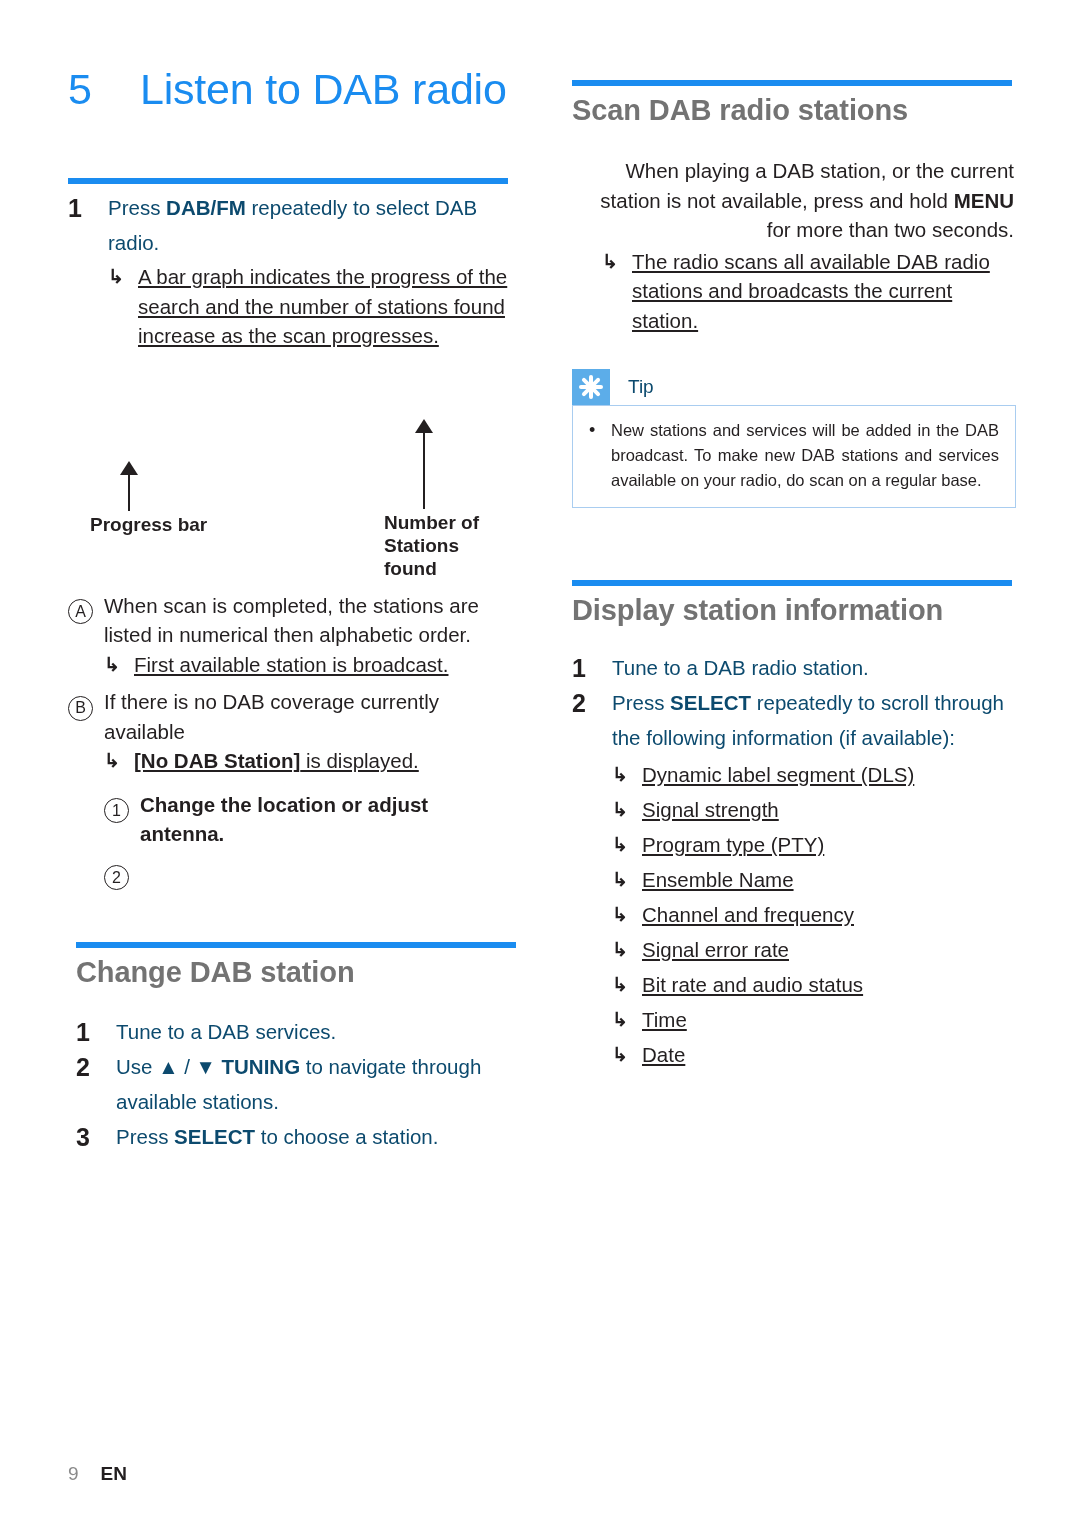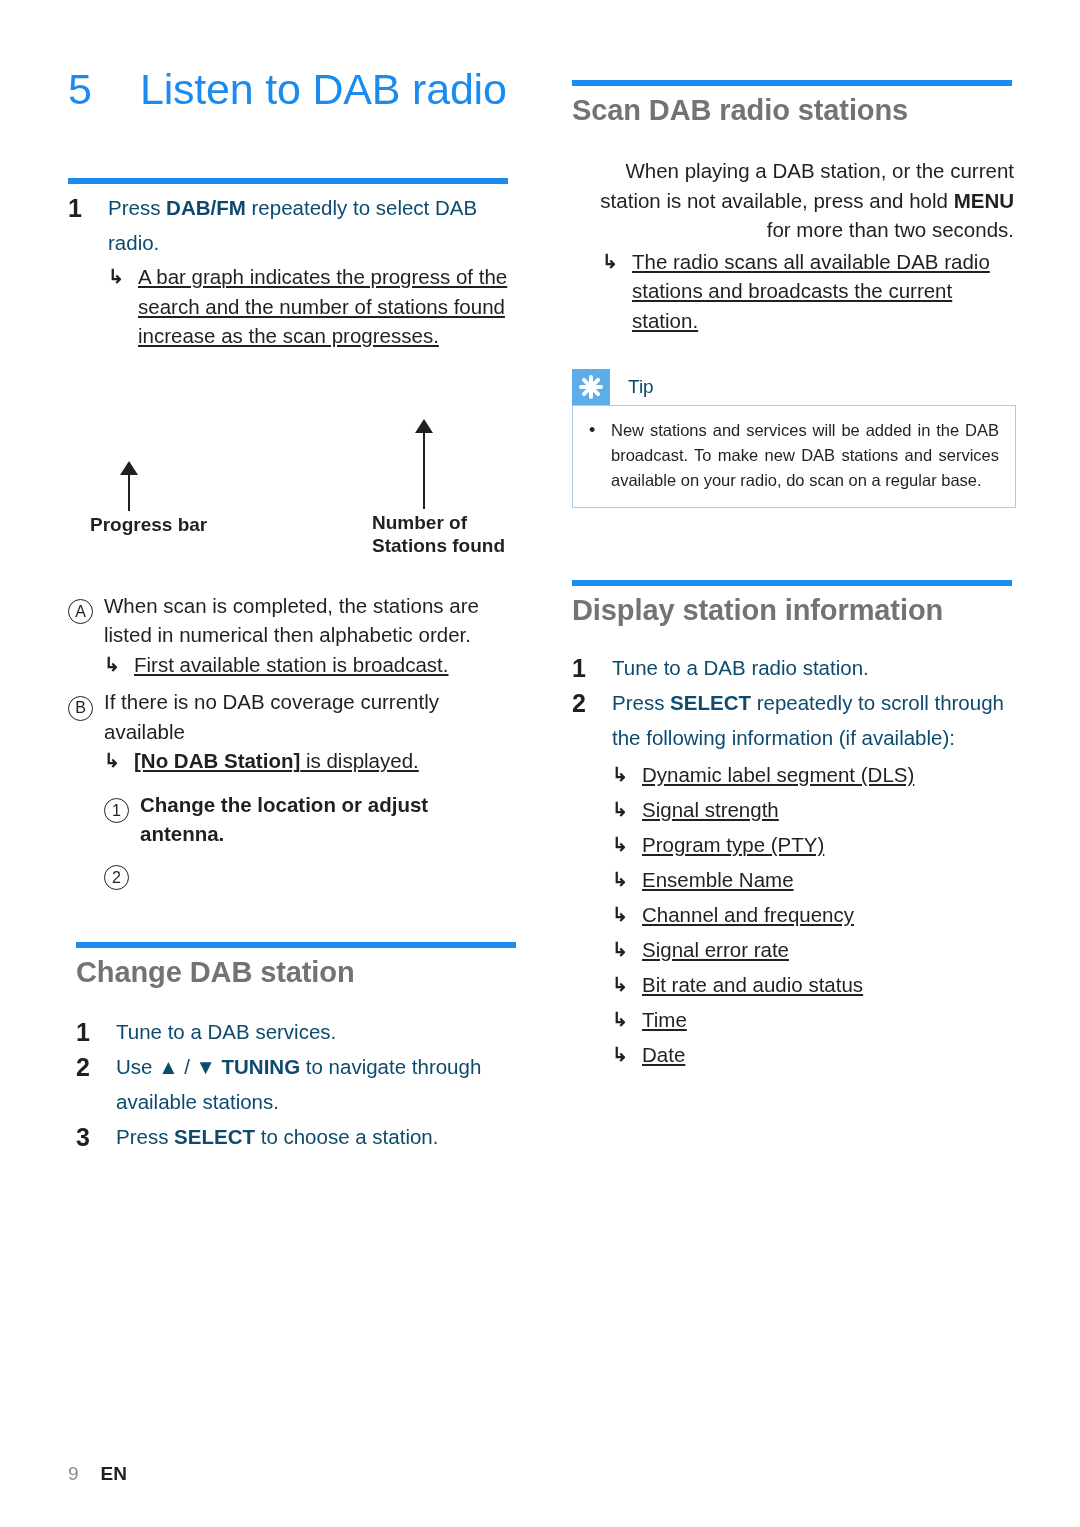--- a/index.html
+++ b/index.html
@@ -345,21 +345,21 @@
       </div>
 
       <div class="lcd-wrap">
 
         <div class="ann-arrowhead" style="left:52px; top:88px;"></div>
         <div class="ann-line" style="left:60px; top:100px; height:38px;"></div>
         <div class="ann-label" style="left:22px; top:140px;">Progress bar</div>
 
         <div class="ann-arrowhead" style="left:347px; top:46px;"></div>
         <div class="ann-line" style="left:355px; top:58px; height:78px;"></div>
-        <div class="ann-label" style="left:304px; top:138px;"><span>Number of</span><br><span>Stations found</span></div>
+        <div class="ann-label" style="left:316px; top:138px;"><span>Number of</span><br><span>Stations found</span></div>
       </div>
 
       <div class="ab-row" style="margin-top:18px;">
         <div class="ab-marker"><span class="circ">A</span></div>
         <div class="ab-text">When scan is completed, the stations are listed in numerical then alphabetic order.</div>
       </div>
       <div class="sub" style="margin-left:36px;">
         <div class="sub-arrow">↳</div>
         <div class="sub-text">First available station is broadcast.</div>
       </div>

